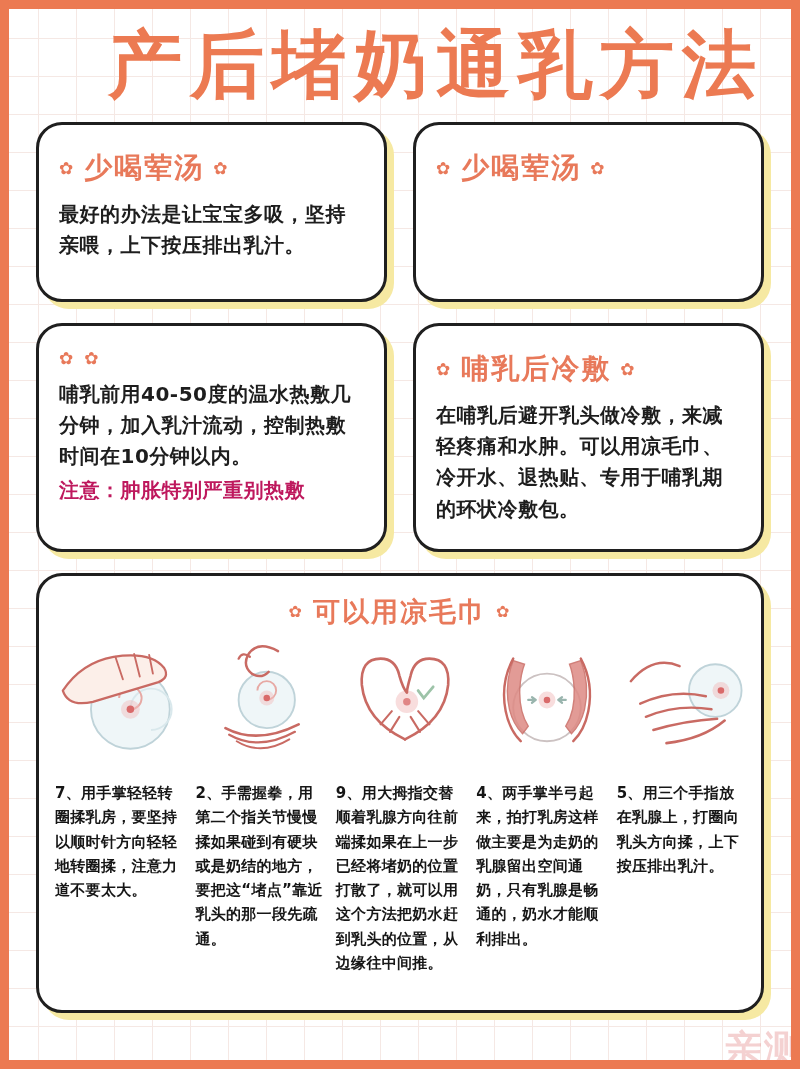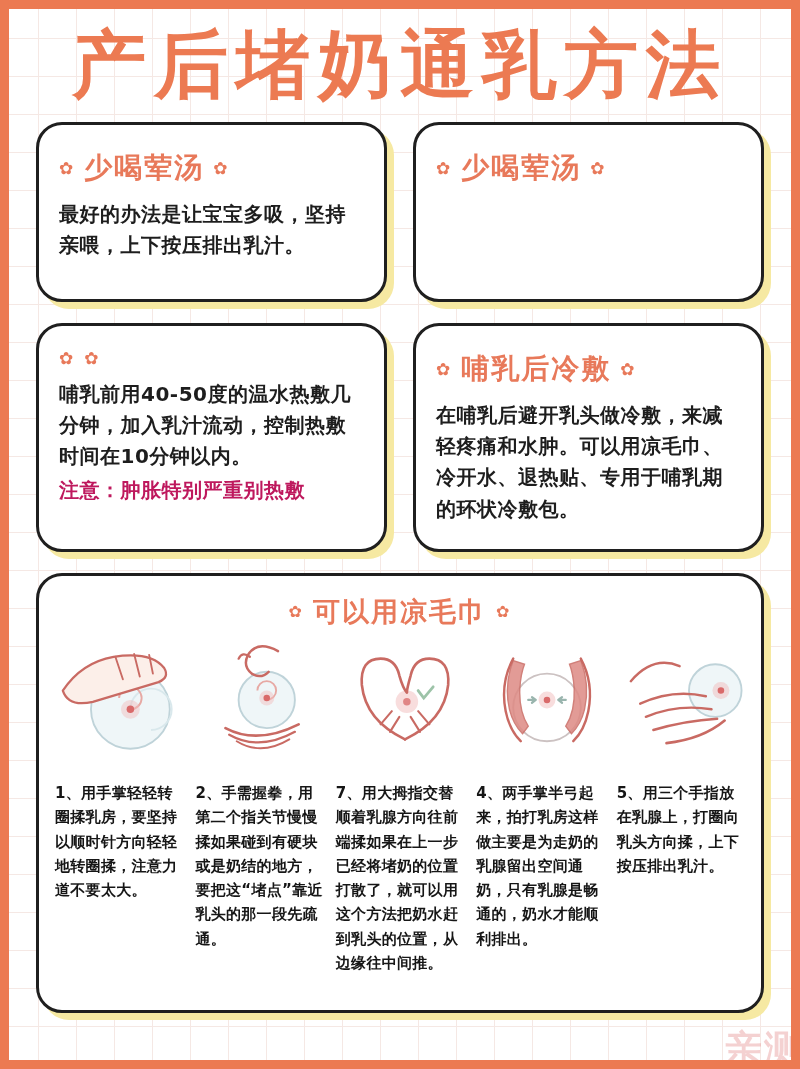--- a/index.html
+++ b/index.html
@@ -12,21 +12,21 @@
       linear-gradient(90deg,#f5e8e4 1px, transparent 1px);
     background-size:38px 38px;
     color:#1d1d1d;
   }
   .frame{
     position:absolute;inset:0;border:9px solid #EC7A52;z-index:6;pointer-events:none;
   }
   .content{position:relative;padding:0 36px;z-index:1;}
   .main-title{
     margin:0;padding:26px 0 10px;height:76px;
-    text-align:center;font-size:74px;line-height:1.05;font-weight:800;
+    text-align:right;font-size:74px;line-height:1.05;font-weight:800;
     color:#EC7A52;letter-spacing:8px;white-space:nowrap;
   }
   .grid{display:grid;grid-template-columns:1fr 1fr;column-gap:26px;row-gap:21px;margin-top:10px;}
   .card{
     box-sizing:border-box;background:#fff;
     border:3px solid #1F1F1F;border-radius:26px;
     box-shadow:7px 7px 0 #F6E9A2;
     padding:14px 20px 10px;position:relative;
   }
   .card.r1{height:180px;}
@@ -176,23 +176,23 @@
           <path d="M18 70 Q52 54 88 62" fill="none" stroke="#C96A63" stroke-width="2.6" stroke-linecap="round"></path>
           <path d="M24 84 Q58 70 94 76" fill="none" stroke="#C96A63" stroke-width="2.6" stroke-linecap="round"></path>
           <path d="M32 98 Q66 88 100 86" fill="none" stroke="#C96A63" stroke-width="2.6" stroke-linecap="round"></path>
           <path d="M46 112 Q84 108 108 88" fill="none" stroke="#C96A63" stroke-width="2.8" stroke-linecap="round"></path>
         </svg>
       </div>
 
     </div>
 
     <div class="steps-row">
-      <p class="step">1、用手掌轻轻转圈揉乳房，要坚持以顺时针方向轻轻地转圈揉，注意力道不要太大。</p>
+      <p class="step">7、用手掌轻轻转圈揉乳房，要坚持以顺时针方向轻轻地转圈揉，注意力道不要太大。</p>
       <p class="step">2、手需握拳，用第二个指关节慢慢揉如果碰到有硬块或是奶结的地方，要把这“堵点”靠近乳头的那一段先疏通。</p>
-      <p class="step">7、用大拇指交替顺着乳腺方向往前端揉如果在上一步已经将堵奶的位置打散了，就可以用这个方法把奶水赶到乳头的位置，从边缘往中间推。</p>
+      <p class="step">9、用大拇指交替顺着乳腺方向往前端揉如果在上一步已经将堵奶的位置打散了，就可以用这个方法把奶水赶到乳头的位置，从边缘往中间推。</p>
       <p class="step">4、两手掌半弓起来，拍打乳房这样做主要是为走奶的乳腺留出空间通奶，只有乳腺是畅通的，奶水才能顺利排出。</p>
       <p class="step">5、用三个手指放在乳腺上，打圈向乳头方向揉，上下按压排出乳汁。</p>
     </div>
   </div>
 
 </div>
 
 <div class="watermark">亲测</div>
 
 </body></html>

